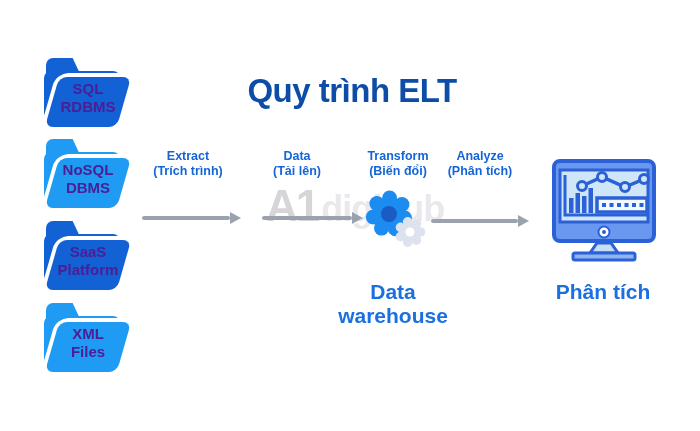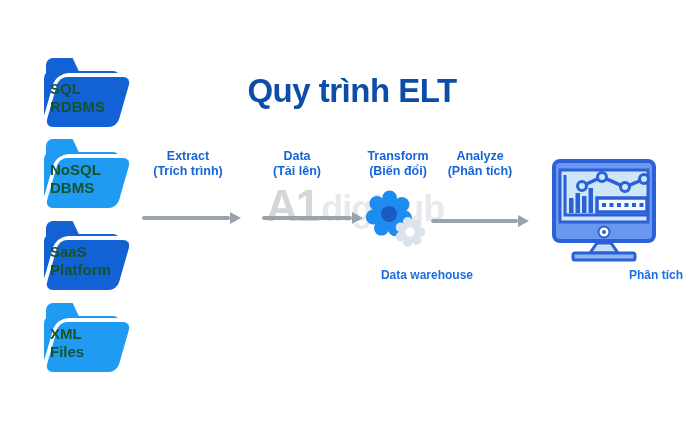--- a/index.html
+++ b/index.html
@@ -16,38 +16,38 @@
   .wm-bold{font-size:44px;font-weight:800;color:var(--watermark-gray,#d6d6d9);letter-spacing:-2px;}
   .wm-light{font-size:36px;font-weight:700;color:var(--watermark-light,#e9e9ed);margin-left:3px;letter-spacing:-1px;}
 
   
   .folder{position:absolute;left:42px;width:92px;height:72px;z-index:4;}
   .f-tab{position:absolute;left:4px;top:0;width:36px;height:20px;border-radius:7px 3px 0 0;
          clip-path:polygon(0 0,74% 0,100% 100%,0 100%);}
   .f-back{position:absolute;left:2px;top:13px;width:76px;height:49px;border-radius:7px;}
   .f-front{position:absolute;left:10px;top:19px;width:72px;height:50px;border-radius:8px;
            transform:skewX(-16deg);box-shadow:0 0 0 4px #fff;}
-  .f-label{position:absolute;left:8px;top:22px;width:76px;color:#14532d;
+  .f-label{position:absolute;left:8px;top:22px;width:76px;text-align:center;color:#4c1d95;
            font-weight:700;font-size:15px;line-height:18px;white-space:pre-line;}
   .dark .f-tab,.dark .f-back,.dark .f-front{background:var(--folder-dark,#1262d6);}
   .light .f-tab,.light .f-back,.light .f-front{background:var(--folder-light,#1f9bf4);}
 
   
   .arrow{position:absolute;height:4px;background:var(--arrow-gray,#9aa2ad);z-index:2;border-radius:2px;}
   .arrow::after{content:'';position:absolute;right:-11px;top:-4.5px;width:0;height:0;
                 border-left:11px solid var(--arrow-gray,#9aa2ad);
                 border-top:6.5px solid transparent;border-bottom:6.5px solid transparent;}
 
   
   .step{position:absolute;top:149px;width:120px;text-align:center;z-index:4;
         color:var(--label-blue,#1565d8);font-weight:700;font-size:12.5px;line-height:15px;}
 
   
-  .caption{position:absolute;top:268px;width:160px;text-align:right;z-index:4;
-           color:var(--caption-blue,#1a70e0);font-weight:700;font-size:12px;}
+  .caption{position:absolute;top:280px;width:160px;text-align:center;z-index:4;
+           color:var(--caption-blue,#1a70e0);font-weight:700;font-size:21px;}
 
   .icon-svg{position:absolute;z-index:3;}
 </style>
 </head>
 <body>
 
 <div class="canvas">
 
   <div class="watermark">
     <span class="wm-bold">A1</span>

